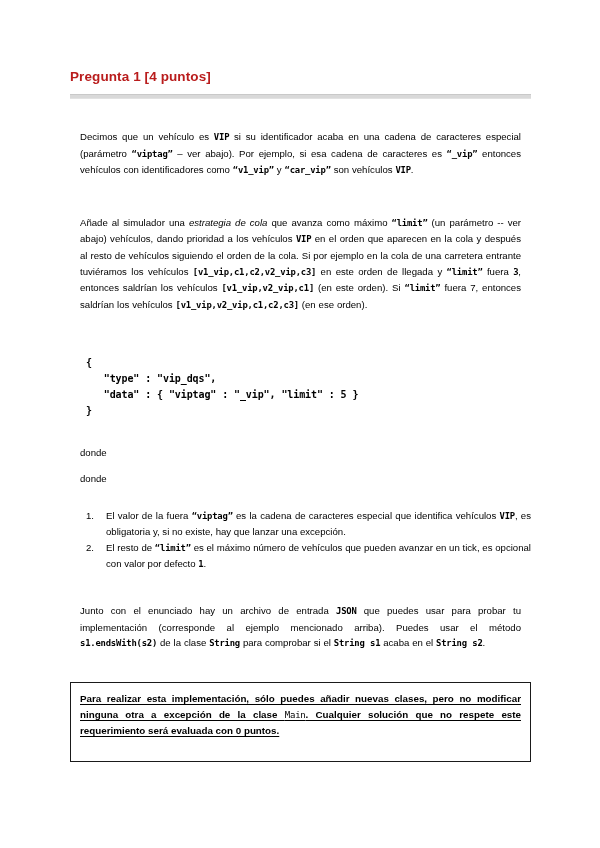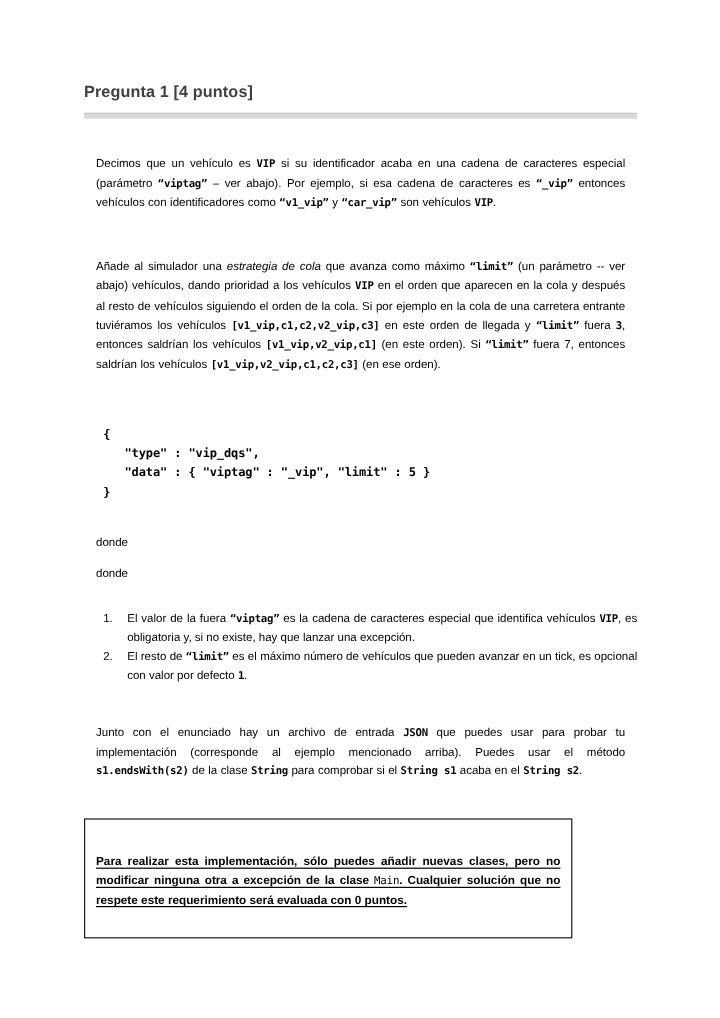--- a/index.html
+++ b/index.html
@@ -27,21 +27,21 @@
     width: 461px;
   }
 
   
   .q-title {
     font-size: 13.5px;
     font-weight: bold;
     letter-spacing: 0.1px;
     margin: 0 0 0 0;
     line-height: 18px;
-    color: #404040;
+    color: #b91c1c;
   }
   .title-rule {
     margin-top: 8px;
     height: 3px;
     border-top: 1px solid #c9c9c9;
     border-bottom: 1px solid #e2e2e2;
     background: #d9d9d9;
     width: 461px;
   }
 
@@ -101,24 +101,24 @@
     left: 16px;
     top: 0;
     width: 16px;
     text-align: left;
     font-size: 9.6px;
   }
 
   
   .warnbox {
     border: 1.2px solid #1a1a1a;
-    padding: 28px 9px 22px 9px;
+    padding: 8px 9px 22px 9px;
     margin: 0;
     box-sizing: border-box;
-    width: 407px;
+    width: 461px;
   }
   .warnbox p {
     margin: 0;
     font-size: 9.8px;
     font-weight: bold;
     line-height: 16px;
     text-align: justify;
     text-decoration: underline;
     text-underline-offset: 2px;
   }

